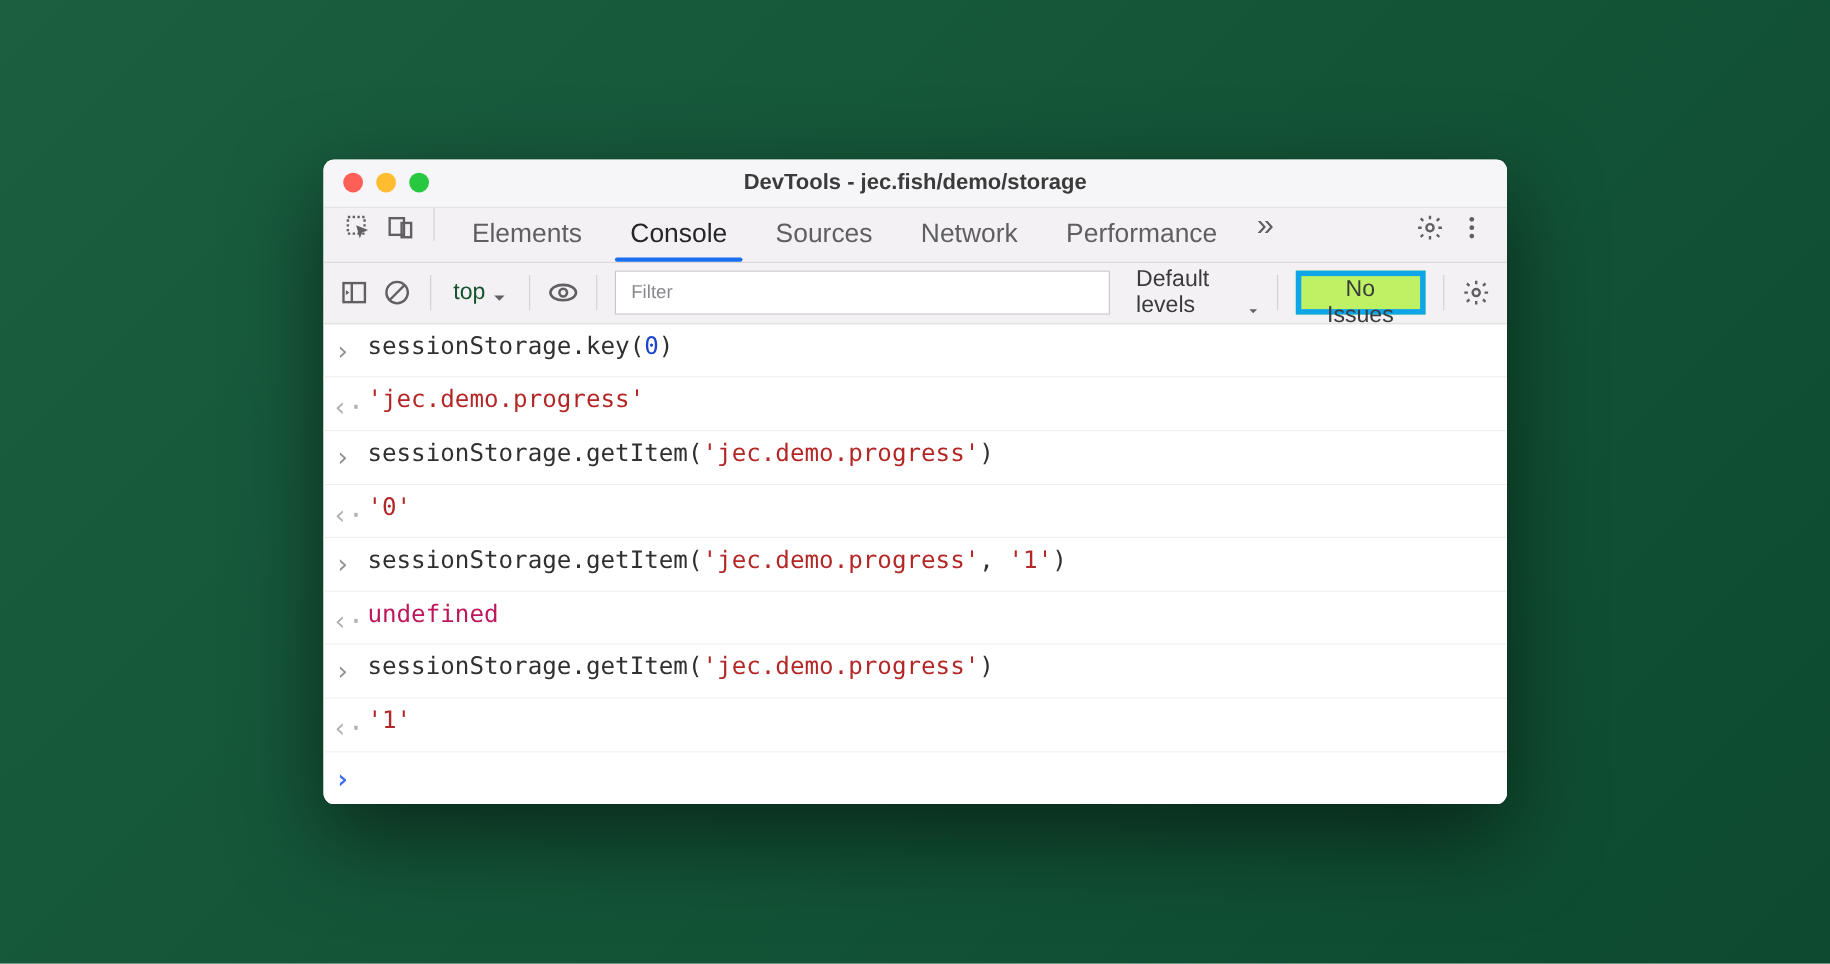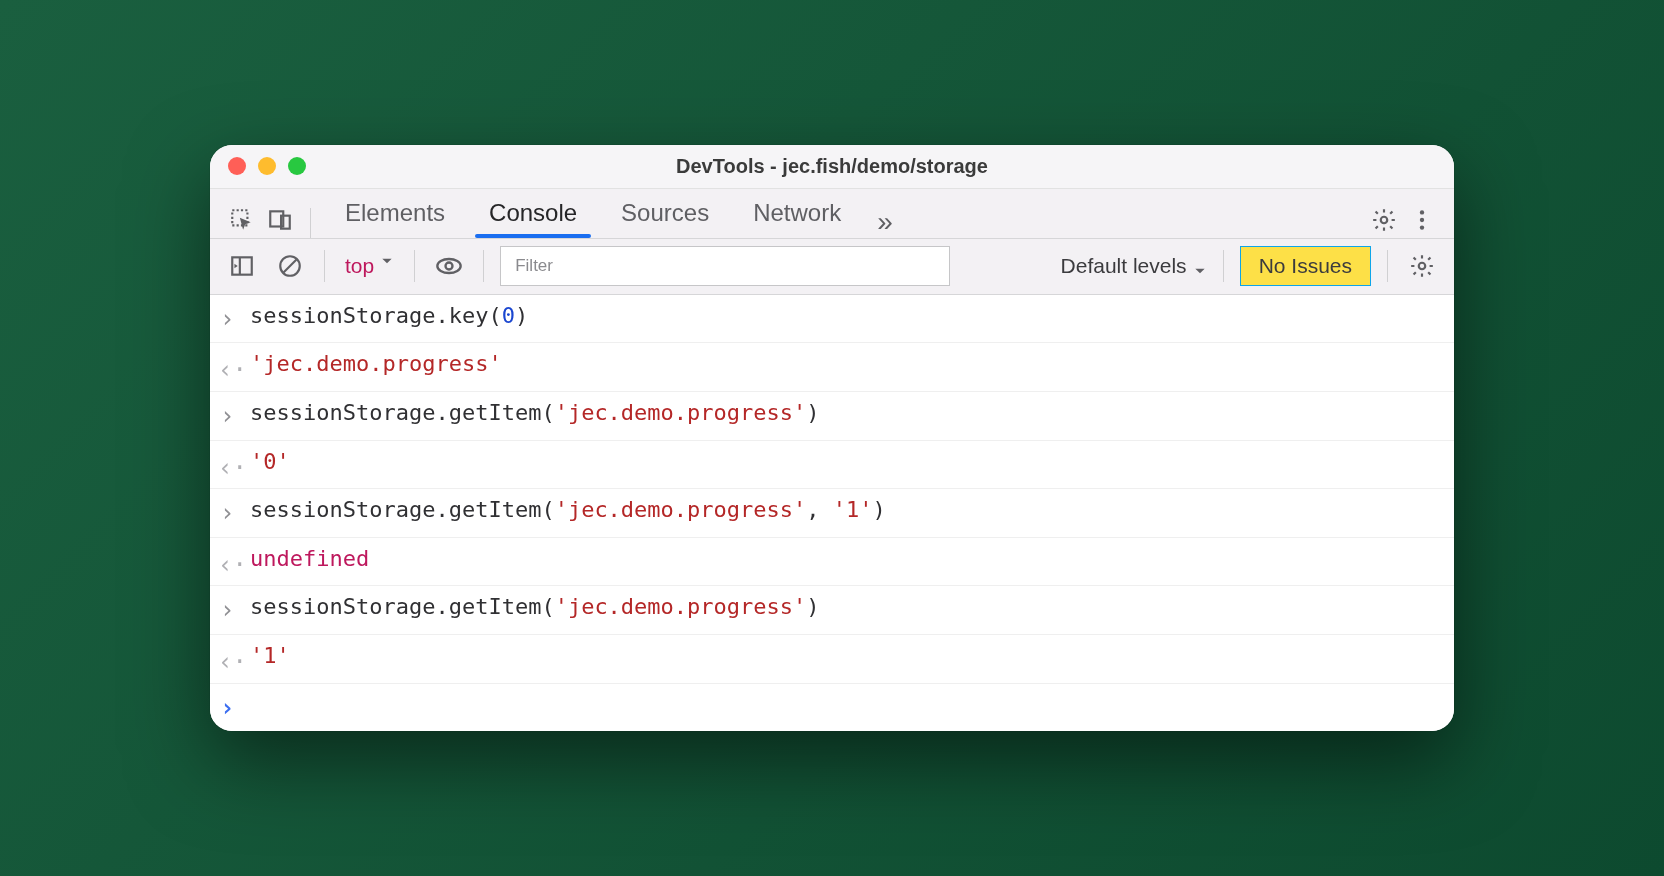--- a/index.html
+++ b/index.html
@@ -6,23 +6,23 @@
 body {
   width: 1664px;
   height: 876px;
   background: linear-gradient(135deg, #1a5f3f 0%, #0d4a2f 100%);
   display: flex;
   align-items: center;
   justify-content: center;
   font-family: -apple-system, BlinkMacSystemFont, "Segoe UI", Helvetica, Arial, sans-serif;
 }
 .window {
-  width: 1244px;
+  width: 1076px;
   background: #fff;
-  border-radius: 22px;
+  border-radius: 10px;
   box-shadow: 0 30px 80px rgba(0,0,0,0.5), 0 0 0 1px rgba(0,0,0,0.05);
   overflow: hidden;
 }
 .title-bar {
   height: 44px;
   background: #f6f5f7;
   display: flex;
   align-items: center;
   padding: 0 18px;
   position: relative;
@@ -42,21 +42,21 @@
   text-align: center;
   font-size: 20px;
   font-weight: 600;
   color: #3b3b3b;
 }
 .toolbar {
   height: 50px;
   background: #f3f1f4;
   border-bottom: 1px solid #d6d6d8;
   display: flex;
-  align-items: flex-end;
+  align-items: flex-start;
   padding: 0 14px;
   gap: 2px;
 }
 .toolbar .divider { width: 1px; height: 30px; background: #d0d0d2; margin: 0 10px; }
 .icon-btn {
   width: 36px; height: 36px;
   display: flex; align-items: center; justify-content: center;
   color: #606064;
   cursor: pointer;
 }
@@ -96,23 +96,23 @@
 .filter-bar {
   height: 56px;
   background: #f3f1f4;
   border-bottom: 1px solid #d6d6d8;
   display: flex;
   align-items: center;
   padding: 0 14px;
   gap: 12px;
 }
 .context-select {
-  display: flex; align-items: flex-start;
+  display: flex; align-items: flex-end;
   font-size: 21px;
-  color: #be185d;
+  color: #14532d;
   gap: 6px;
   padding: 0 4px;
   cursor: pointer;
 }
 .filter-input {
   flex: 0 0 450px;
   height: 40px;
   border: 1px solid #c6c6c8;
   background: #fff;
   padding: 0 14px;
@@ -122,22 +122,22 @@
 .filter-input::placeholder { color: #8a8a8e; }
 .level-select {
   display: flex; align-items: flex-end;
   font-size: 21px;
   color: #3b3b3e;
   gap: 6px;
   cursor: pointer;
 }
 .no-issues-btn {
   height: 40px;
-  background: #fde047;
-  border: 1px solid #0ea5e9;
+  background: #bef264;
+  border: 5px solid #0ea5e9;
   padding: 0 18px;
   font-size: 21px;
   color: #3b3b3e;
   cursor: pointer;
 }
 .v-divider { width: 1px; height: 32px; background: #d0d0d2; margin: 0 4px; }
 
 .console-body {
   background: #fff;
 }
@@ -196,20 +196,21 @@
           <rect x="3" y="4" width="12" height="14" fill="none" stroke="currentColor" stroke-width="2"></rect>
           <rect x="13" y="8" width="8" height="12" fill="none" stroke="currentColor" stroke-width="2"></rect>
         </svg>
     </div>
     <div class="divider"></div>
     <div class="tabs" id="tabs-container">
         <div class="tab">Elements</div>
         <div class="tab active">Console</div>
         <div class="tab">Sources</div>
         <div class="tab">Network</div>
+        <div class="tab">Performance</div>
       </div>
     <div class="expand">»</div>
     <div class="spacer"></div>
     <div class="icon-btn">
       <svg width="26" height="26" viewBox="0 0 24 24">
           <circle cx="12" cy="12" r="3" fill="none" stroke="currentColor" stroke-width="2"></circle>
           <path d="M12 2v3M12 19v3M4.2 4.2l2.1 2.1M17.7 17.7l2.1 2.1M2 12h3M19 12h3M4.2 19.8l2.1-2.1M17.7 6.3l2.1-2.1" stroke="currentColor" stroke-width="2"></path>
         </svg>
     </div>
     <div class="icon-btn">

